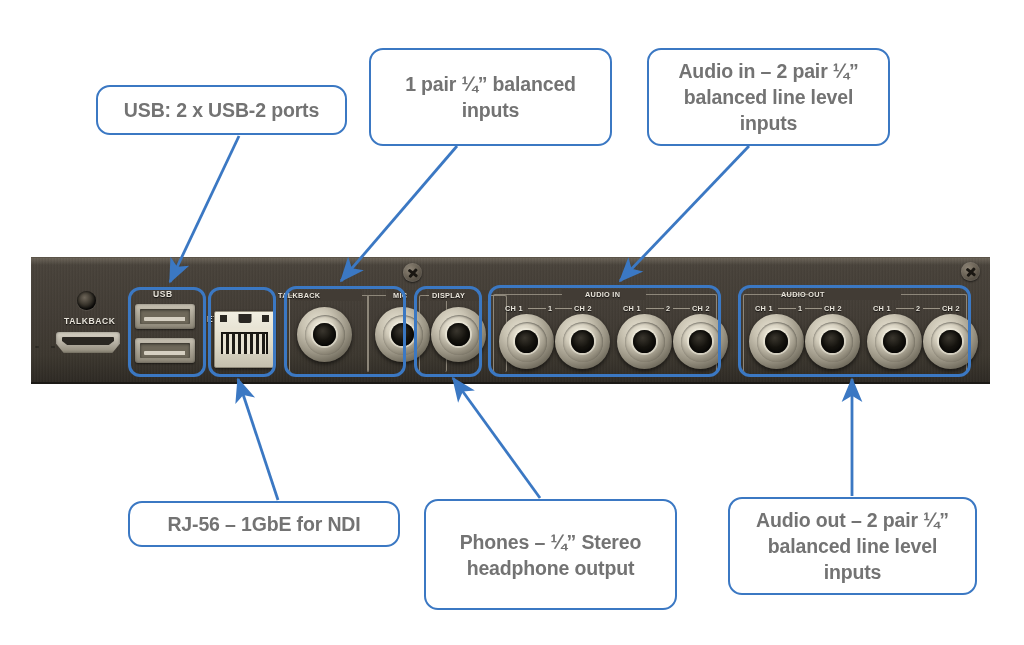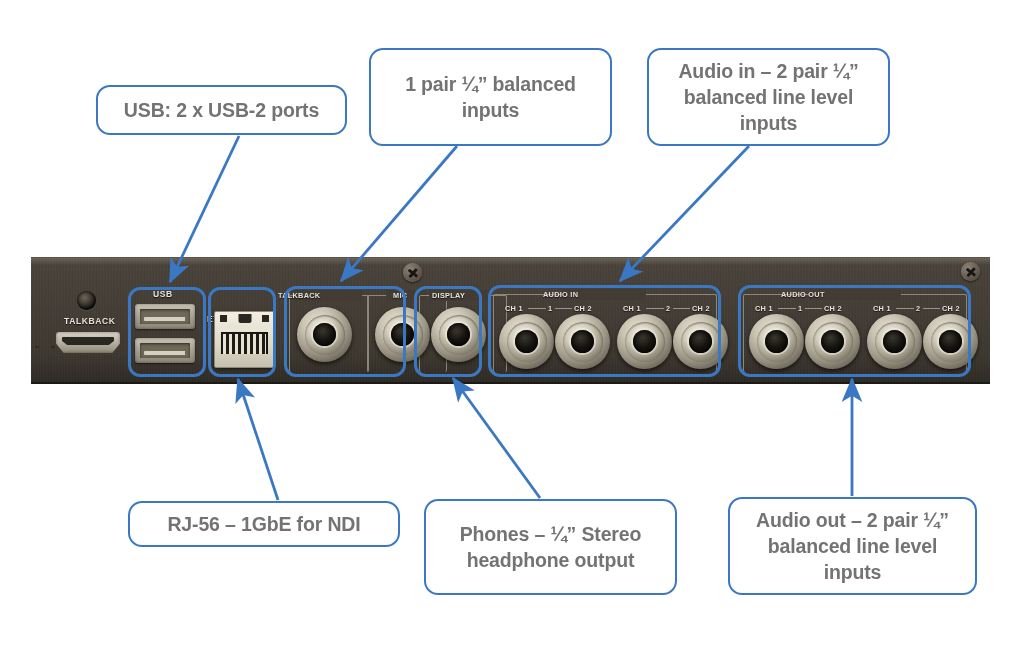--- a/index.html
+++ b/index.html
@@ -257,21 +257,21 @@
     <div class="bracket-gap" style="left:398px;top:32px;width:60px;"></div>
     <div class="silk small" style="left:401px;top:33px;">DISPLAY</div>
     <div class="trs" style="left:400px;top:49px;">
         <div class="ring2">
           <div class="hole"></div>
         </div>
       </div>
 
     <div class="bracket" style="left:462px;top:36px;width:222px;height:77px;border-bottom:none;"></div>
     <div class="bracket-gap" style="left:531px;top:31px;width:84px;"></div>
-    <div class="silk small" style="left:512px;top:32px;">AUDIO IN</div>
+    <div class="silk small" style="left:554px;top:32px;">AUDIO IN</div>
 
     <div class="silk small" style="left:474px;top:46px;">CH 1</div>
     <div style="position:absolute;left:497px;top:50px;width:18px;height:1px;background:#9b9486;z-index:3;"></div>
     <div class="silk small" style="left:517px;top:46px;">1</div>
     <div style="position:absolute;left:524px;top:50px;width:17px;height:1px;background:#9b9486;z-index:3;"></div>
     <div class="silk small" style="left:543px;top:46px;">CH 2</div>
 
     <div class="silk small" style="left:592px;top:46px;">CH 1</div>
     <div style="position:absolute;left:615px;top:50px;width:18px;height:1px;background:#9b9486;z-index:3;"></div>
     <div class="silk small" style="left:635px;top:46px;">2</div>
@@ -364,21 +364,21 @@
       <div>inputs</div>
     </div>
   </div>
 
   <div class="callout" style="left:128px;top:501px;width:272px;height:46px;">
     <div>
       <div>RJ-56 – 1GbE for NDI</div>
     </div>
   </div>
 
-  <div class="callout" style="left:424px;top:499px;width:253px;height:96px;">
+  <div class="callout" style="left:424px;top:499px;width:253px;height:111px;">
     <div>
       <div>Phones – ¼” Stereo</div>
       <div>headphone output</div>
     </div>
   </div>
 
   <div class="callout" style="left:728px;top:497px;width:249px;height:98px;">
     <div>
       <div>Audio out – 2 pair ¼”</div>
       <div>balanced line level</div>

